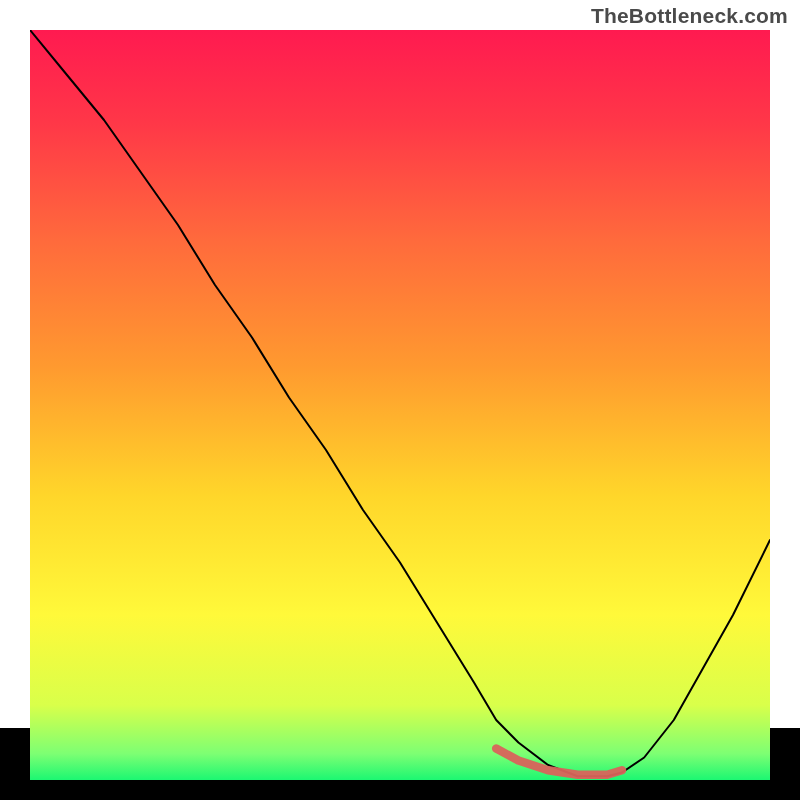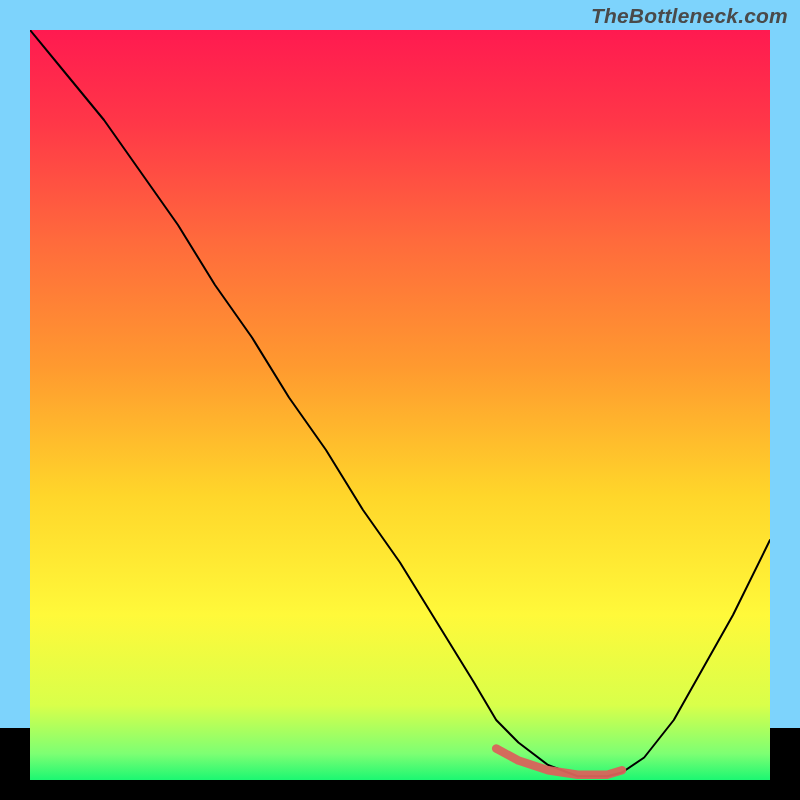--- a/index.html
+++ b/index.html
@@ -8,22 +8,21 @@
     width: 800px;
     height: 800px;
     background: #000;
     overflow: hidden;
     font-family: Arial, Helvetica, sans-serif;
   }
   .stage {
     position: relative;
     width: 800px;
     height: 728px;
-    background: #7dd3fc;
-    font-style: italic;
+    background: #ffffff;
   }
   .watermark {
     position: absolute;
     top: 4px;
     right: 12px;
     color: #4a4a4a;
     font-size: 21px;
     font-weight: 600;
     letter-spacing: 0.2px;
     z-index: 30;

